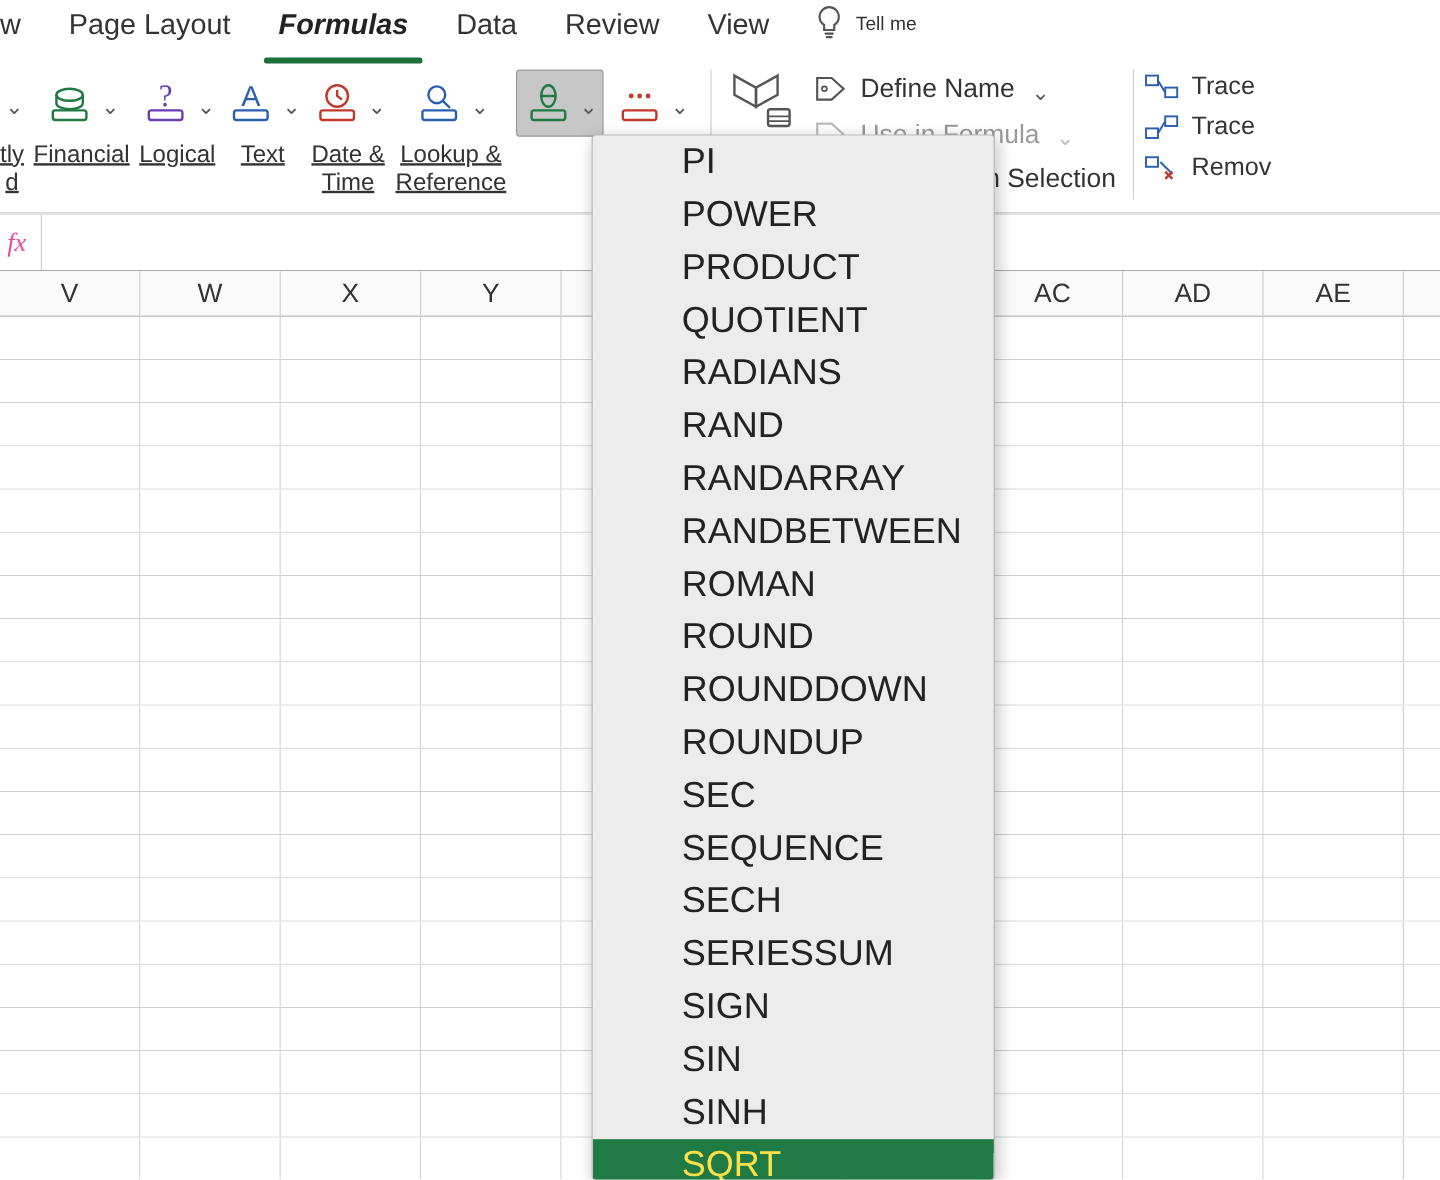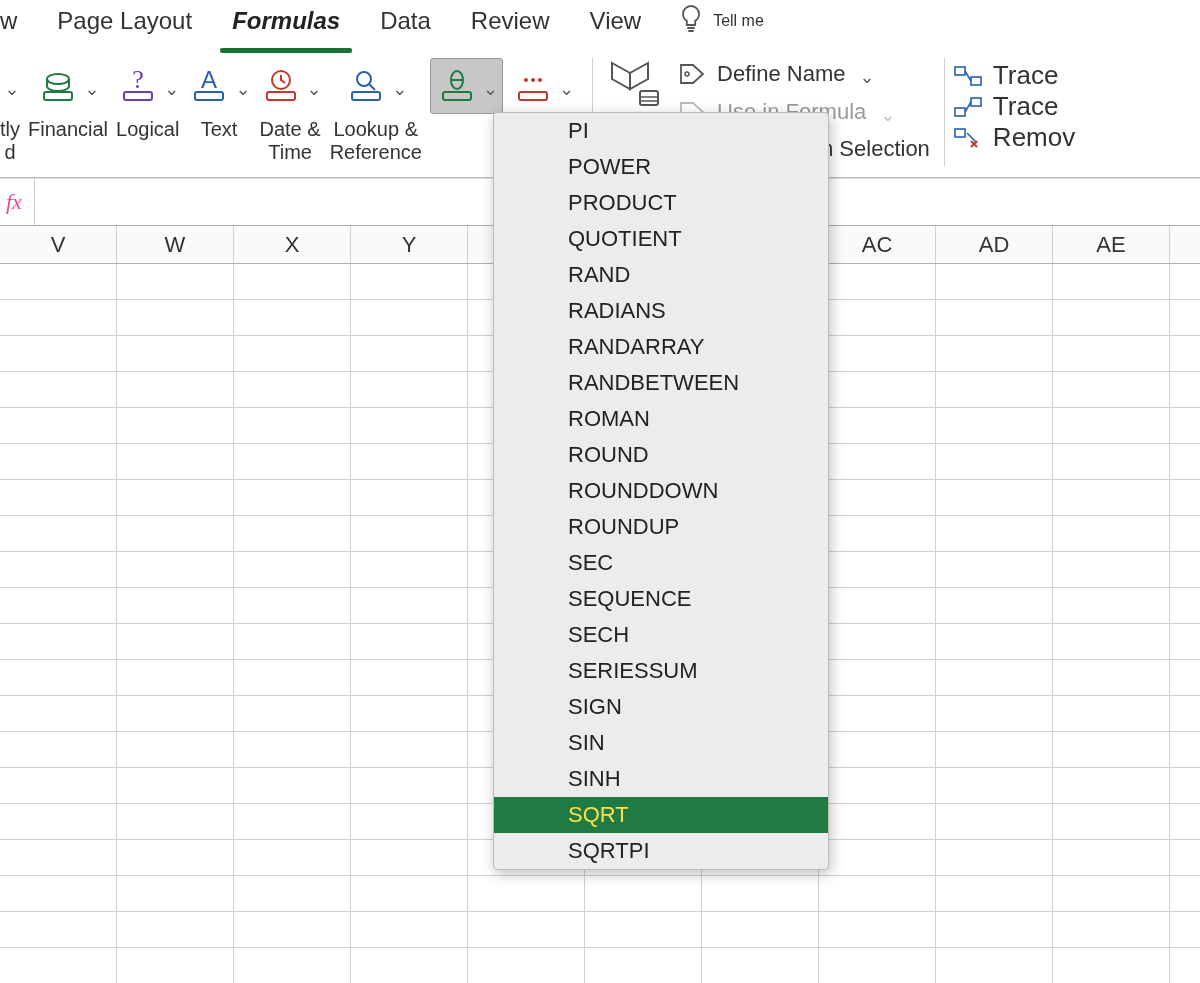--- a/index.html
+++ b/index.html
@@ -93,20 +93,21 @@
   }
   .chev {
     color:#555;
     font-size:18px;
     margin-left:4px;
     margin-top:6px;
   }
   .fn-label {
     margin-top: 4px;
     line-height: 1.15;
+    text-decoration: underline;
   }
   .math-active {
     background:#c7c7c7;
     border:1px solid #999;
     border-radius:3px;
     padding: 2px 4px;
   }
 
   .sep {
     width: 1px;
@@ -124,22 +125,23 @@
     color:#333;
     justify-content:center;
   }
   .names-group .disabled { color:#9a9a9a; }
   .names-group .row { display:flex; align-items:center; gap:10px; cursor:pointer; white-space:nowrap; }
   .names-group svg { flex:0 0 auto; }
 
   .trace-group {
     display:flex;
     flex-direction:column;
+    gap:10px;
     padding-top:2px;
-    font-size:26px;
+    font-size:21px;
     color:#333;
   }
   .trace-group .row { display:flex; align-items:center; gap:10px; cursor:pointer; white-space:nowrap; }
 
   
   .formula-bar {
     display:flex;
     align-items:center;
     height: 48px;
     border-bottom:1px solid #aaa;
@@ -200,21 +202,21 @@
     border-radius:4px;
     box-shadow: 2px 4px 14px rgba(0,0,0,0.25);
     z-index:100;
     overflow:hidden;
   }
   .dropdown-list {
     max-height: 870px;
     overflow-y:auto;
   }
   .dd-item {
-    font-size:22px;
+    font-size:30px;
     padding:5px 18px 5px 74px;
     color:#222;
     cursor:pointer;
     white-space:nowrap;
   }
   .dd-item.selected {
     background:#1f7a44;
     color:#fde047;
   }
   
@@ -704,22 +706,22 @@
       <div class="grid-cell"></div>
     </div>
   </div>
 
 <div class="dropdown">
   <div class="dropdown-list" id="dropdown-list">
       <div class="dd-item">PI</div>
       <div class="dd-item">POWER</div>
       <div class="dd-item">PRODUCT</div>
       <div class="dd-item">QUOTIENT</div>
+      <div class="dd-item">RADIANS</div>
       <div class="dd-item">RAND</div>
-      <div class="dd-item">RADIANS</div>
       <div class="dd-item">RANDARRAY</div>
       <div class="dd-item">RANDBETWEEN</div>
       <div class="dd-item">ROMAN</div>
       <div class="dd-item">ROUND</div>
       <div class="dd-item">ROUNDDOWN</div>
       <div class="dd-item">ROUNDUP</div>
       <div class="dd-item">SEC</div>
       <div class="dd-item">SEQUENCE</div>
       <div class="dd-item">SECH</div>
       <div class="dd-item">SERIESSUM</div>

